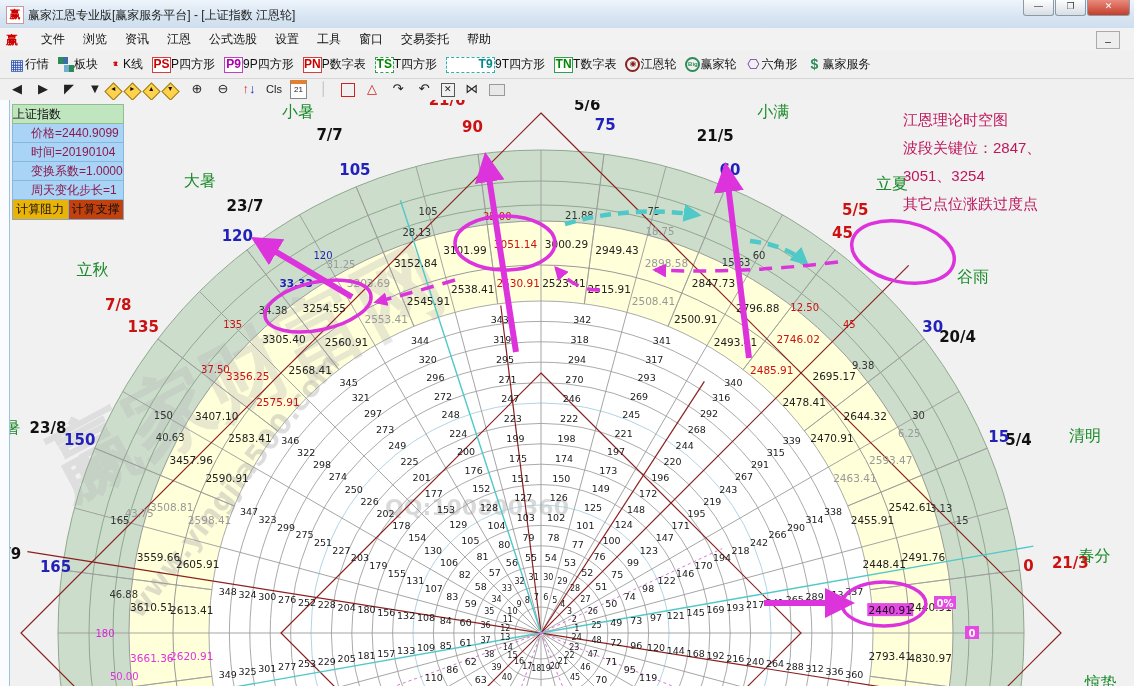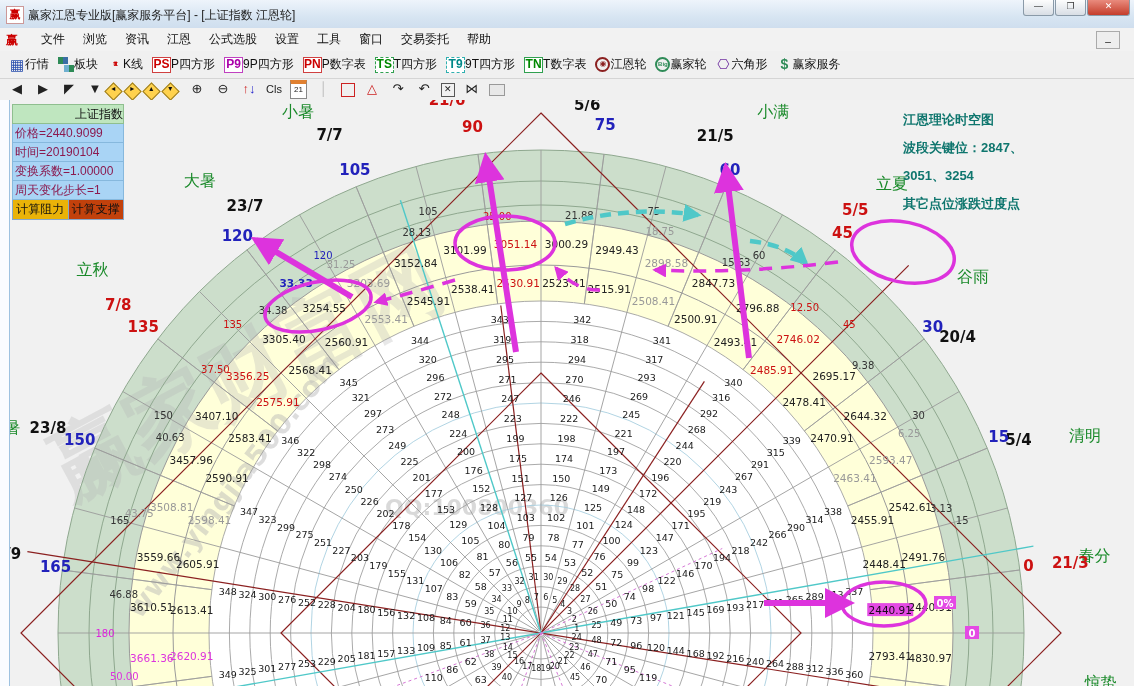--- a/index.html
+++ b/index.html
@@ -32,21 +32,21 @@
   .ic.blocks{background:
      linear-gradient(90deg,#2e8b57 50%,#3a6ea5 50%) top left/10px 7px no-repeat,
      linear-gradient(90deg,#6fb0d0 50%,#2e8b57 50%) bottom right/10px 7px no-repeat;}
   .ic.kline{color:#c00;font-weight:bold;letter-spacing:-1px;}
   .icbox{display:inline-block;width:17px;height:14px;font-size:12px;font-weight:bold;line-height:13px;
     text-align:center;background:#fff;}
   .b-ps{border:1px solid #d04040;color:#c00;}
   .b-p9{border:1px solid #c040c0;color:#a0a;}
   .b-pn{border:1px solid #d04040;color:#c00;}
   .b-ts{border:1px dashed #30a050;color:#080;}
-  .b-t9{border:1px dashed #30b0b0;color:#088;}
+  .b-t9{border:1px dashed #30b0b0;color:#088;padding-left:30px;}
   .b-tn{border:1px solid #30a050;color:#080;}
   .ic.target{border:2px solid #8b2020;border-radius:50%;width:11px;height:11px;line-height:9px;font-size:8px;color:#8b2020;}
   .ic.bigwheel{border:2px solid #2e8b57;border-radius:50%;width:11px;height:11px;line-height:11px;font-size:6px;color:#2e8b57;font-weight:bold;}
   .ic.hexa{color:#7030a0;font-size:14px;}
   .ic.dollar{color:#2e8b57;font-weight:bold;font-size:14px;}
   
   #toolbar2{left:0;top:79px;width:1134px;height:21px;background:#f0f0f0;border-bottom:1px solid #cfcfcf;
     display:flex;align-items:center;font-size:13px;color:#222;}
   .dtool{margin-left:8px;width:18px;text-align:center;line-height:18px;height:19px;}
   .dtool.tri{color:#222;font-size:13px;}
@@ -58,28 +58,28 @@
   .dtool.txt{width:auto;font-size:11px;}
   .cal{display:inline-block;width:15px;height:14px;border:1px solid #888;background:#fff;font-size:8px;line-height:11px;
     text-align:center;border-top:4px solid #e08030;margin-left:8px;}
   .boxx{display:inline-block;width:12px;height:12px;border:1px solid #555;font-size:9px;line-height:11px;text-align:center;margin-left:8px;}
   .screenic{display:inline-block;width:14px;height:10px;border:1px solid #999;background:#e8e8e8;margin-left:8px;}
   
   #chart{left:0;top:100px;width:1134px;height:586px;background:#f1f1f1;}
   #leftstrip{left:0;top:100px;width:9px;height:586px;background:#fafcff;border-right:1px solid #9ec2e0;}
   
   #infopanel{left:12px;top:104px;width:112px;font-size:12px;}
-  #infopanel .hd{background:#bfe6bf;border:1px solid #8fbf8f;text-align:right;color:#111;height:18px;line-height:18px;}
-  #infopanel .row{background:#a9d4f5;border:1px solid #86b8dd;border-top:none;color:#8b1a4f;height:18px;line-height:18px;padding-left:2px;white-space:nowrap;overflow:hidden;}
+  #infopanel .hd{background:#bfe6bf;border:1px solid #8fbf8f;text-align:left;color:#111;height:18px;line-height:18px;}
+  #infopanel .row{background:#a9d4f5;border:1px solid #86b8dd;border-top:none;color:#8b1a4f;height:18px;line-height:18px;padding-left:18px;white-space:nowrap;overflow:hidden;}
   #infopanel .btns{display:flex;}
   #infopanel .btn{flex:1;height:19px;line-height:19px;text-align:center;color:#111;border:1px solid #86a8cc;border-top:none;}
   #infopanel .btn.blue{background:#eab308;}
   #infopanel .btn.green{background:#c2410c;border-left:none;}
   
-  #anno{left:903px;top:106px;width:228px;font-size:13px;font-weight:bold;color:#0f766e;line-height:28px;}
+  #anno{left:903px;top:106px;width:228px;font-size:15px;font-weight:normal;color:#be185d;line-height:28px;}
   svg text{font-family:"DejaVu Sans","Liberation Sans",sans-serif;}
 </style>
 </head>
 <body>
 
 <div id="titlebar" class="abs">
   <div class="abs appicon">赢</div>
   <div class="abs ttext">赢家江恩专业版[赢家服务平台] - [上证指数 江恩轮]</div>
   <div class="abs winbtns">
     <div class="winbtn">—</div>

